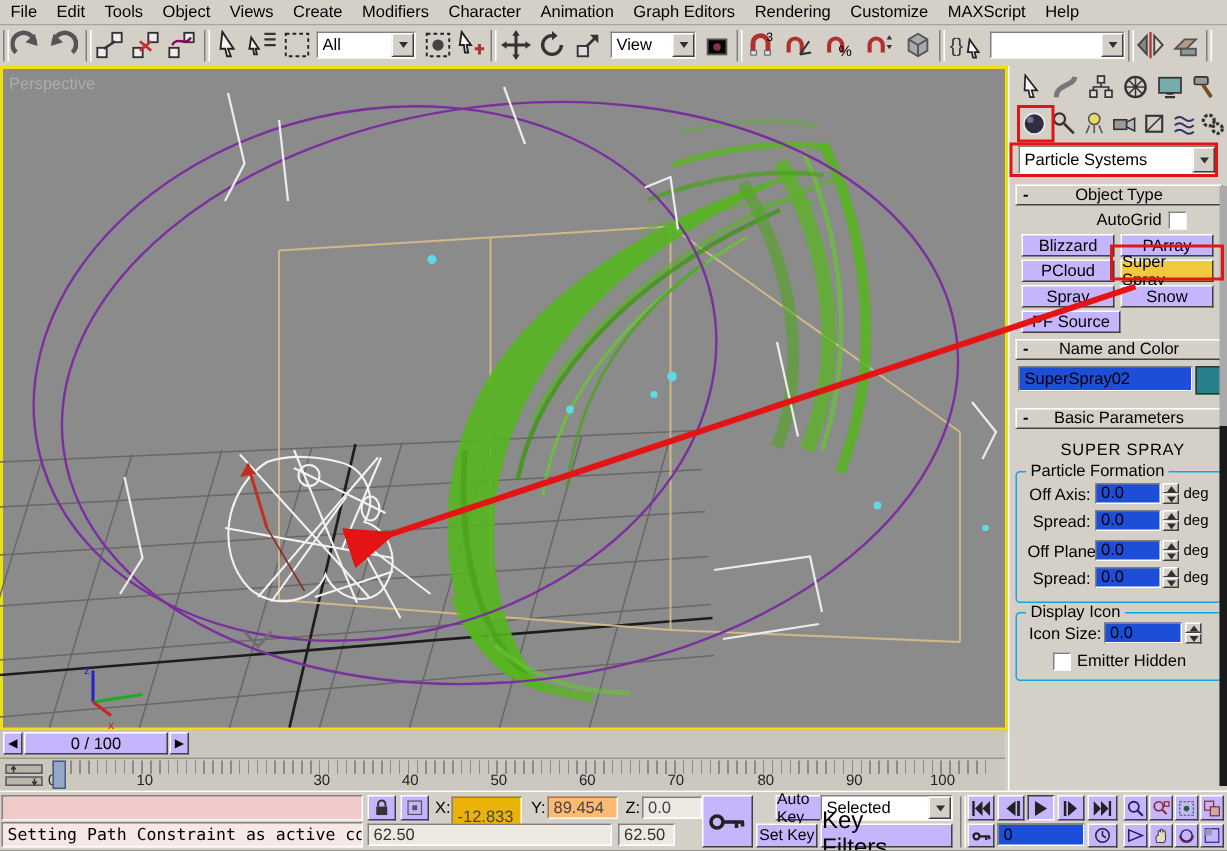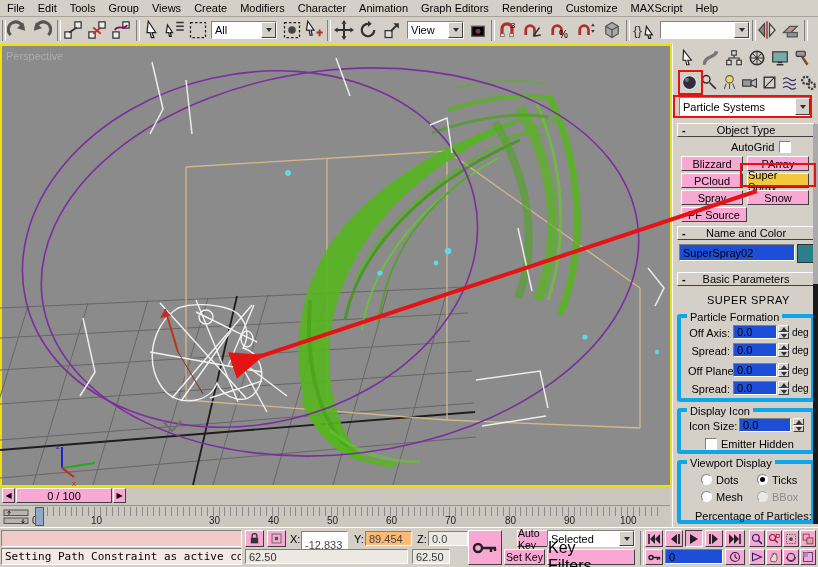--- a/index.html
+++ b/index.html
@@ -1,28 +1,28 @@
 <!DOCTYPE html>
 <html><head>
 <meta charset="utf-8">
 <style>
   html,body{margin:0;padding:0;background:#555;}
   #root{position:relative;width:818px;height:567px;background:#d4d0c8;
         font-family:"Liberation Sans",sans-serif;font-size:11px;color:#000;overflow:hidden;}
   .abs{position:absolute;}
-  .btn{position:absolute;background:#f9a8d4;border:1px solid;border-color:#fff #404040 #404040 #fff;
+  .btn{position:absolute;background:#c4b5fd;border:1px solid;border-color:#fff #404040 #404040 #fff;
        display:flex;align-items:center;justify-content:center;box-sizing:border-box;}
   .sunken{position:absolute;background:#1d4ed8;border:1px solid;border-color:#808080 #fff #fff #808080;
        box-sizing:border-box;display:flex;align-items:center;padding:0 3px;overflow:hidden;white-space:nowrap;}
   .ico{position:absolute;width:22px;height:22px;display:flex;align-items:center;justify-content:center;}
   .vdiv{position:absolute;width:2px;border-left:1px solid #808080;border-right:1px solid #fff;}
   .rollout{position:absolute;background:#d4d0c8;border:1px solid;border-color:#fff #404040 #404040 #fff;
        display:flex;align-items:center;justify-content:center;font-size:11px;box-sizing:border-box;}
   .rollout .minus{position:absolute;left:4px;top:0;font-weight:bold;}
-  .fieldset{position:absolute;border:4px solid #0ea5e9;border-radius:3px;box-sizing:border-box;}
+  .fieldset{position:absolute;border:1px solid #0ea5e9;border-radius:3px;box-sizing:border-box;}
   .fieldset>.legend{position:absolute;top:-7px;left:6px;background:#d4d0c8;padding:0 3px;font-size:11px;}
   .cb{position:absolute;width:12px;height:12px;background:#fff;border:1px solid;border-color:#808080 #fff #fff #808080;box-sizing:border-box;}
   .radio{position:absolute;width:11px;height:11px;border-radius:50%;background:#fff;border:1px solid;border-color:#808080 #fff #fff #808080;box-sizing:border-box;}
   .radio.sel::after{content:"";position:absolute;left:2px;top:2px;width:5px;height:5px;border-radius:50%;background:#000;}
   .spin{position:absolute;width:11px;display:flex;flex-direction:column;}
   .spin span{flex:1;background:#d4d0c8;border:1px solid;border-color:#fff #404040 #404040 #fff;
        display:flex;align-items:center;justify-content:center;height:6px;box-sizing:border-box;}
   .tri-u{width:0;height:0;border-left:3px solid transparent;border-right:3px solid transparent;border-bottom:4px solid #303030;}
   .tri-d{width:0;height:0;border-left:3px solid transparent;border-right:3px solid transparent;border-top:4px solid #303030;}
   .lbl{position:absolute;white-space:nowrap;}
@@ -37,21 +37,21 @@
 </style>
 </head>
 <body>
 
 <div id="root">
 
   <div class="abs" style="left:0;top:0;width:818px;height:16px;background:#d4d0c8;border-bottom:1px solid #a8a49c;display:flex;align-items:center;gap:13px;padding-left:7px;">
     <span>File</span>
     <span>Edit</span>
     <span>Tools</span>
-    <span>Group</span>
+    <span>Object</span>
     <span>Views</span>
     <span>Create</span>
     <span>Modifiers</span>
     <span>Character</span>
     <span>Animation</span>
     <span>Graph Editors</span>
     <span>Rendering</span>
     <span>Customize</span>
     <span>MAXScript</span>
     <span>Help</span>
@@ -559,32 +559,20 @@
             <i class="tri-u"></i>
           </span>
           <span>
             <i class="tri-d"></i>
           </span>
         </div>
       <span class="cb" style="left:24px;top:26px;"></span>
       <span class="lbl" style="left:40px;top:26px;">Emitter Hidden</span>
     </div>
 
-    <div class="fieldset" style="left:4px;top:416px;width:138px;height:64px;">
-      <span class="legend">Viewport Display</span>
-      <span class="radio" style="left:20px;top:10px;"></span>
-      <span class="lbl" style="left:35px;top:10px;">Dots</span>
-      <span class="radio sel" style="left:76px;top:10px;"></span>
-      <span class="lbl" style="left:91px;top:10px;">Ticks</span>
-      <span class="radio" style="left:20px;top:27px;"></span>
-      <span class="lbl" style="left:35px;top:27px;">Mesh</span>
-      <span class="radio" style="left:76px;top:27px;opacity:.55;"></span>
-      <span class="lbl" style="left:91px;top:27px;color:#8a8a8a;">BBox</span>
-      <span class="lbl" style="left:14px;top:46px;">Percentage of Particles:</span>
-    </div>
 
     <div class="abs" style="left:140px;top:80px;width:5px;height:400px;background:#aaa;">
       <div class="abs" style="left:0;top:160px;width:5px;height:240px;background:#1a1a1a;"></div>
     </div>
   </div>
 
   <div class="abs" style="left:0;top:487px;width:670px;height:18px;background:#cac6be;border-bottom:1px solid #9a968e;">
     <div class="btn" style="left:2px;top:1px;width:13px;height:15px;font-size:8px;">◀</div>
     <div class="btn" style="left:16px;top:1px;width:96px;height:15px;">
       <span>0 / 100</span>
@@ -631,21 +619,21 @@
         </svg>
     </div>
     <div class="btn" style="left:267px;top:2px;width:19px;height:17px;">
       <svg width="13" height="13" viewBox="0 0 16 16">
           <rect x="2.5" y="2.5" width="11" height="11" fill="none" stroke="#555"></rect>
           <rect x="6" y="6" width="4" height="4" fill="#555"></rect>
         </svg>
     </div>
 
     <span class="lbl" style="left:290px;top:5px;">X:</span>
-    <div class="sunken" style="left:301px;top:3px;width:47px;height:27px;background:#ffffff;color:#444;">
+    <div class="sunken" style="left:301px;top:3px;width:47px;height:27px;background:#eab308;color:#444;">
         <span>-12.833</span>
       </div>
     <span class="lbl" style="left:354px;top:5px;">Y:</span>
     <div class="sunken" style="left:365px;top:3px;width:47px;height:15px;background:#fdba74;color:#444;">
         <span>89.454</span>
       </div>
     <span class="lbl" style="left:417px;top:5px;">Z:</span>
     <div class="sunken" style="left:428px;top:3px;width:40px;height:15px;background:#ece9e2;color:#444;">
         <span>0.0</span>
       </div>

